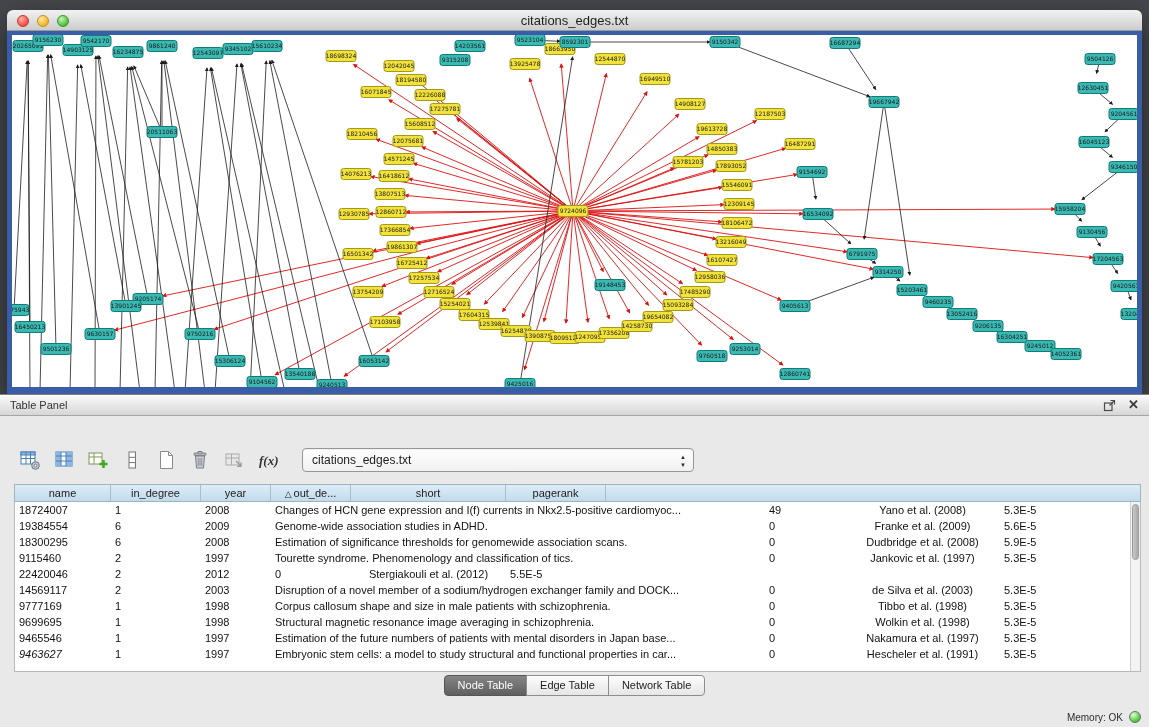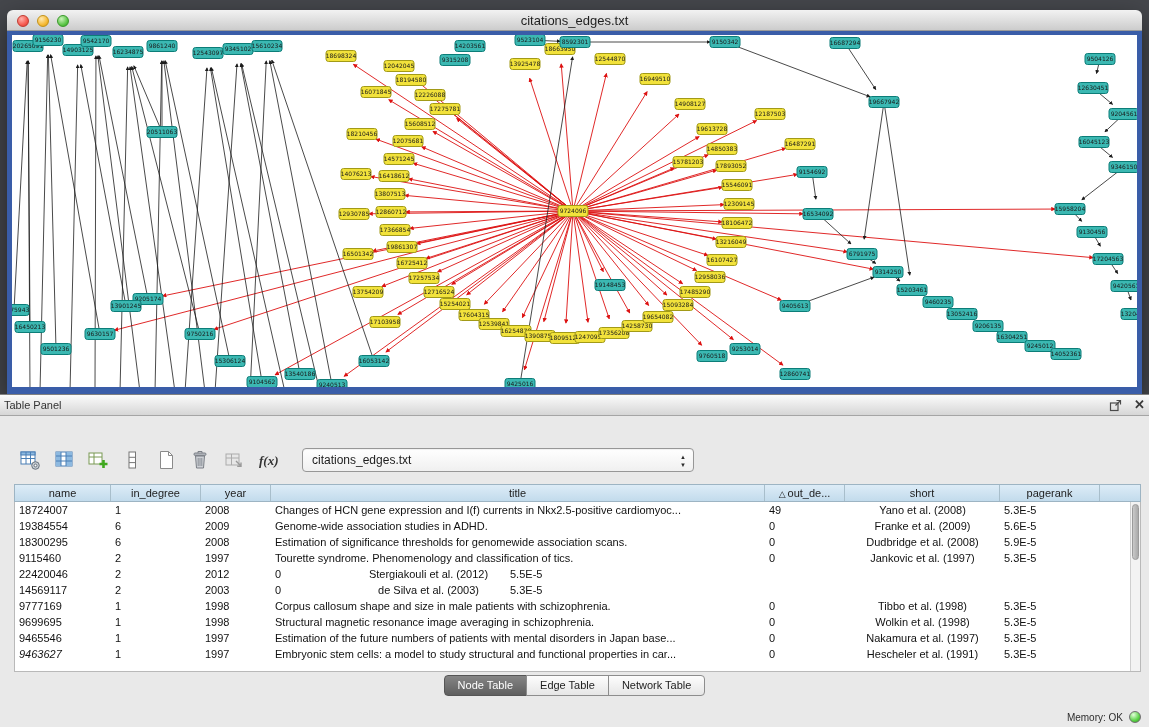--- a/index.html
+++ b/index.html
@@ -16,21 +16,21 @@
   .light.red    { background:radial-gradient(circle at 35% 30%, #ffb0aa, #f5554a 65%, #d43c31); border:1px solid #c03a30; }
   .light.yellow { background:radial-gradient(circle at 35% 30%, #ffe9b0, #f5b72e 65%, #d59a16); border:1px solid #c39218; }
   .light.green  { background:radial-gradient(circle at 35% 30%, #c9f3b9, #57c343 65%, #35a223); border:1px solid #39982a; }
   .wtitle { text-align:center; font-size:13px; line-height:21px; color:#1f1f1f; }
   .canvas-frame { position:absolute; top:21px; left:0; right:0; bottom:0; background:#3a5da8; padding:4px 5px 7px 5px; }
   #net { background:#ffffff; display:block; }
 
   
   .table-panel { position:absolute; top:394px; left:0; width:1149px; height:333px; background:#e9e9e9; }
   .panel-header { height:22px; background:linear-gradient(#fbfbfb,#d6d6d6); border-top:1px solid #808080;
-    border-bottom:1px solid #a5a5a5; display:flex; align-items:center; padding:0 4px; }
+    border-bottom:1px solid #a5a5a5; display:flex; align-items:center; padding:0 10px; }
   .panel-title { font-size:11px; color:#333; }
   .panel-actions { margin-left:auto; display:flex; align-items:center; gap:12px; }
   .panel-actions .ibtn { cursor:default; line-height:0; }
   .close-x { font-size:13px; font-weight:bold; color:#3a3a3a; line-height:12px; }
 
   .toolbar { position:absolute; top:52px; left:16px; display:flex; align-items:center; gap:4px; }
   .tbtn { width:30px; height:27px; border:none; background:transparent; padding:2px 3px;font-weight:bold; }
   .tbtn svg { display:block; }
   .combo { margin-left:14px; width:392px; height:24px; background:linear-gradient(#ffffff,#f0f0f0);
     border:1px solid #979797; border-radius:4px; display:flex; align-items:center; font-size:12px;
@@ -736,21 +736,20 @@
             <span>▼</span>
           </span>
       </div>
     </div>
 
     <div class="dtable">
       <div class="thead" id="thead">
           <div class="th" style="width: 96px;">name</div>
           <div class="th" style="width: 90px;">in_degree</div>
           <div class="th" style="width: 70px;">year</div>
-          <div class="th" style="width: 494px;">title</div>
           <div class="th" style="width: 80px;"><span class="sort-tri">△</span>out_de...</div>
           <div class="th" style="width: 155px;">short</div>
           <div class="th" style="width: 100px;">pagerank</div>
           <div class="th fill"></div>
         </div>
       <div class="tbody" id="tbody">
         <div class="tr">
             <div class="td" style="width: 96px;">18724007</div>
             <div class="td" style="width: 90px;">1</div>
             <div class="td" style="width: 70px;">2008</div>
@@ -791,20 +790,21 @@
             <div class="td" style="width: 90px;">2</div>
             <div class="td" style="width: 70px;">2012</div>
             <div class="td" style="width: 80px;">0</div>
             <div class="td center" style="width: 155px;">Stergiakouli et al. (2012)</div>
             <div class="td" style="width: 100px;">5.5E-5</div>
           </div>
           <div class="tr">
             <div class="td" style="width: 96px;">14569117</div>
             <div class="td" style="width: 90px;">2</div>
             <div class="td" style="width: 70px;">2003</div>
+            <div class="td" style="width: 494px;">Disruption of a novel member of a sodium/hydrogen exchanger family and DOCK...</div>
             <div class="td" style="width: 80px;">0</div>
             <div class="td center" style="width: 155px;">de Silva et al. (2003)</div>
             <div class="td" style="width: 100px;">5.3E-5</div>
           </div>
           <div class="tr">
             <div class="td" style="width: 96px;">9777169</div>
             <div class="td" style="width: 90px;">1</div>
             <div class="td" style="width: 70px;">1998</div>
             <div class="td" style="width: 494px;">Corpus callosum shape and size in male patients with schizophrenia.</div>
             <div class="td" style="width: 80px;">0</div>

